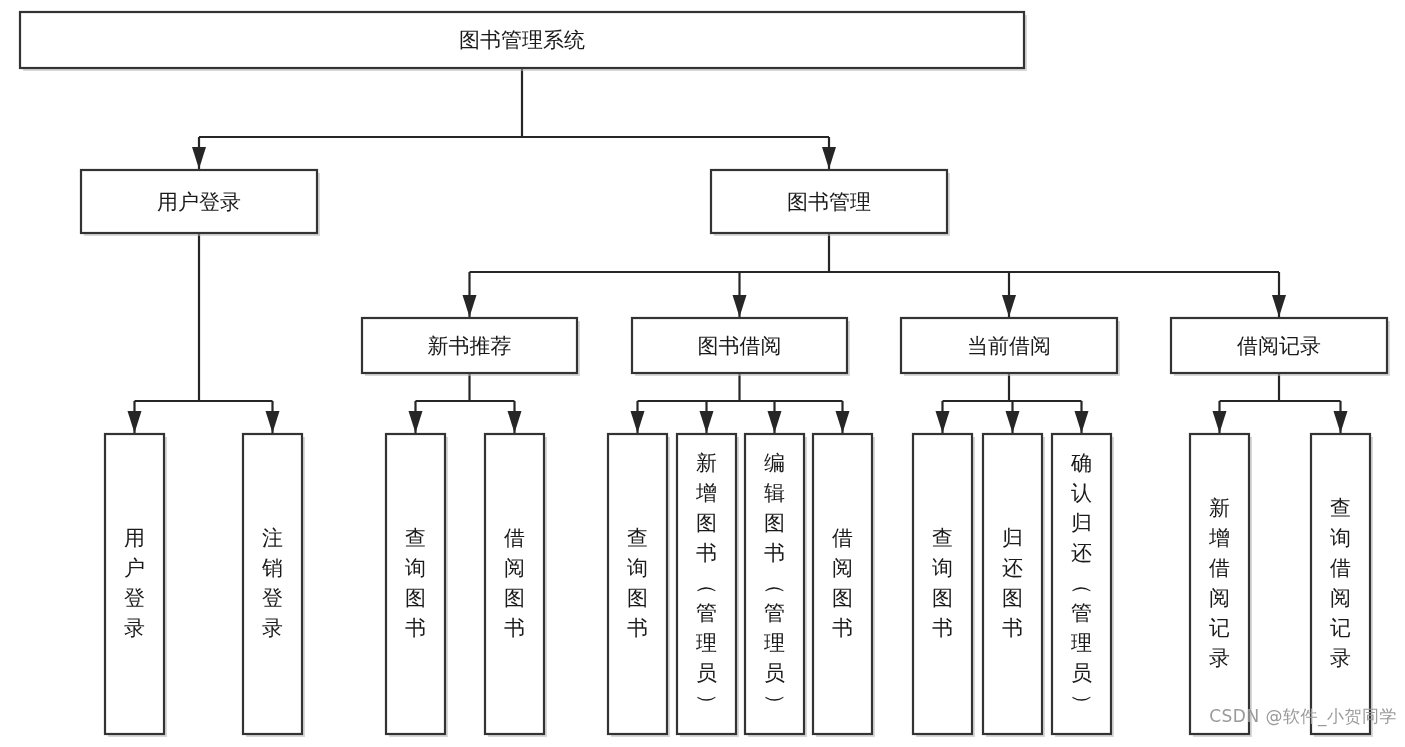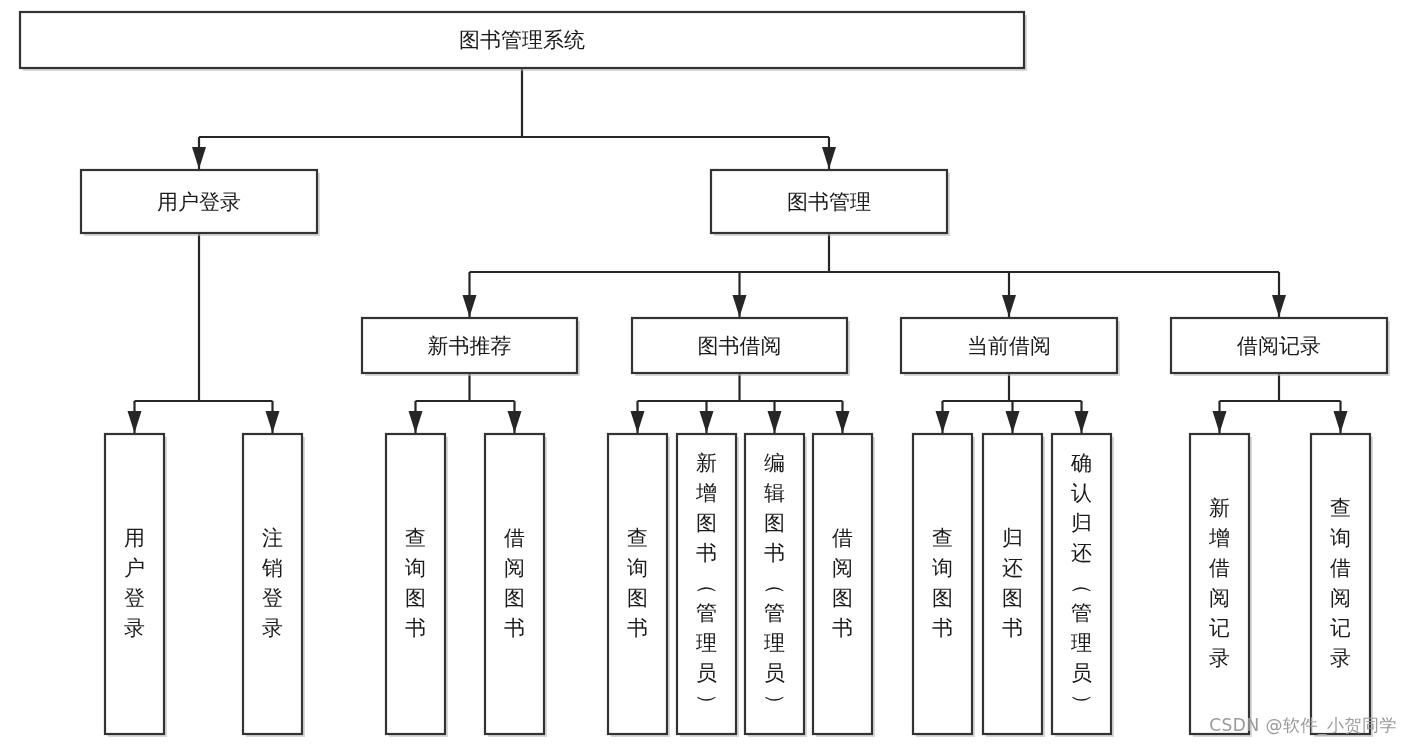--- a/index.html
+++ b/index.html
@@ -56,21 +56,21 @@
   .node-label-v-char {
     font-family: "DejaVu Sans", "Liberation Sans", sans-serif;
     font-size: 21px;
     fill: #1a1a1a;
     text-anchor: middle;
     dominant-baseline: middle;
   }
   .watermark {
     position: absolute;
     right: 8px;
-    bottom: 10px;
+    bottom: 19px;
     font-family: "DejaVu Sans", "Liberation Sans", sans-serif;
     font-size: 17px;
     color: #9a9a9a;
     letter-spacing: 0.5px;
     white-space: nowrap;
     user-select: none;
   }
 </style>
 </head>
 <body>

